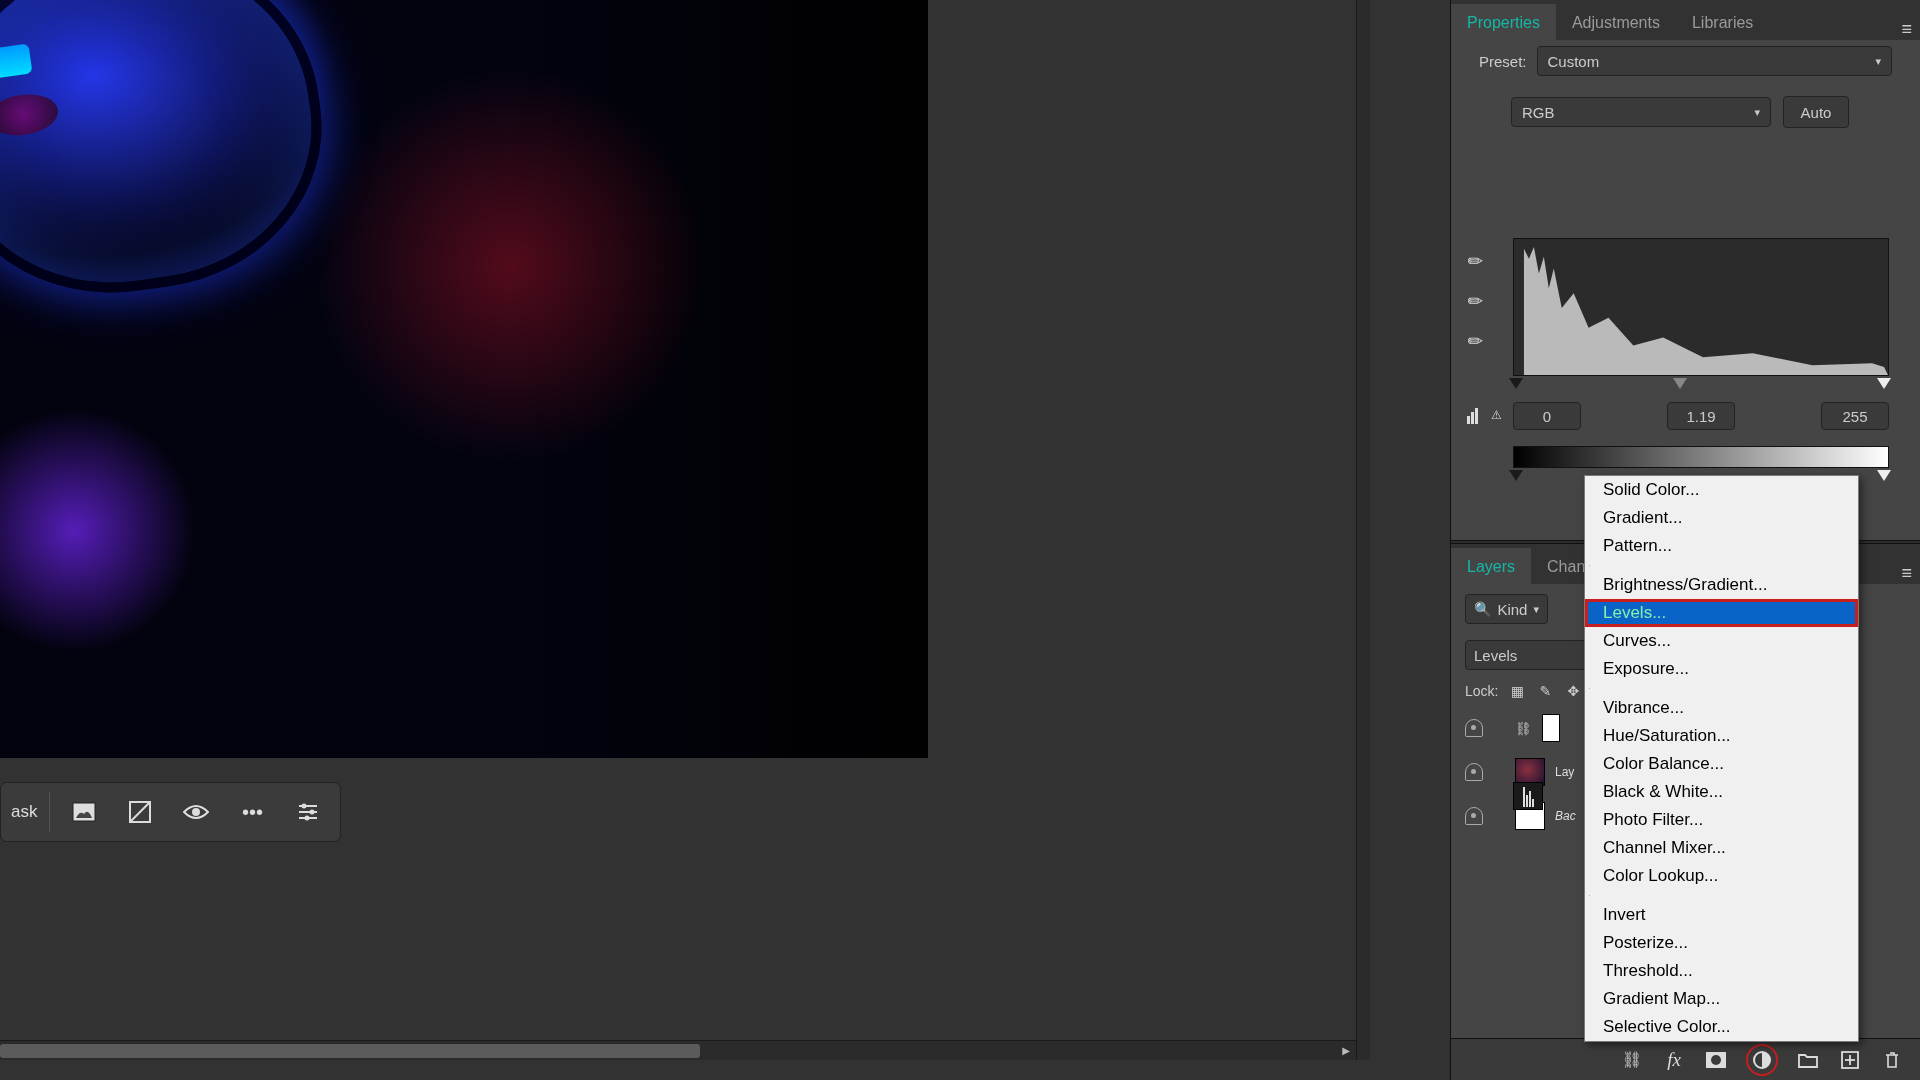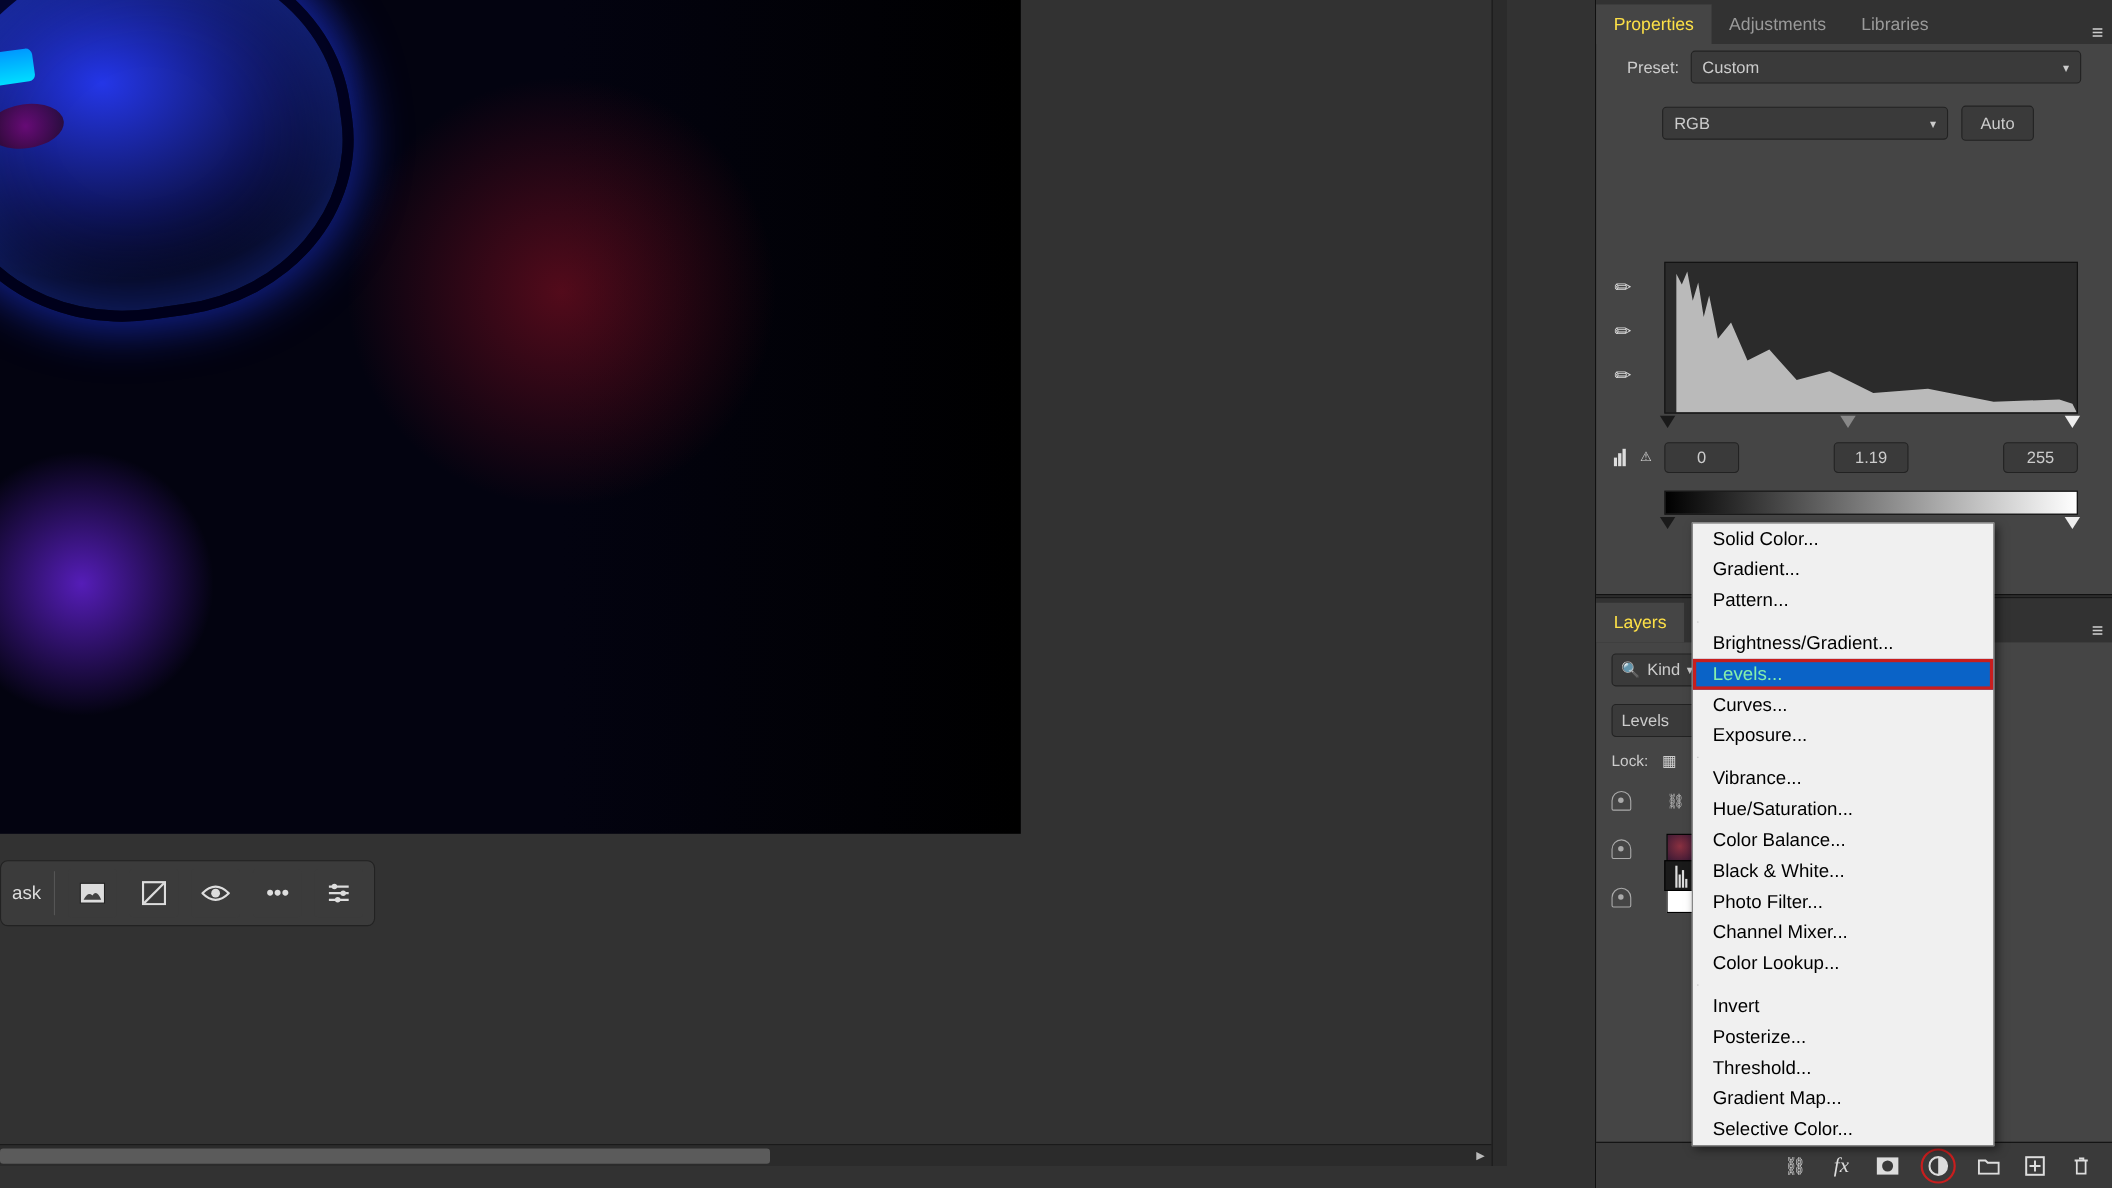--- a/index.html
+++ b/index.html
@@ -32,21 +32,21 @@
   
   .opt-bar { position:absolute; left:0; top:782px; height:60px; background:#3b3b3b; border:1px solid #222; border-radius:7px; display:flex; align-items:center; padding:0 10px; gap:12px; }
   .opt-bar .lbl{font-size:17px;color:#ddd;}
   .opt-btn{width:44px;height:44px;background:#3b3b3b;border-radius:3px;display:flex;align-items:center;justify-content:center;color:#ddd; font-size:20px;}
   .sep{width:1px;height:40px;background:#555;}
 
   
   .right { position:absolute; top:0; right:0; width:470px; height:1080px; background:#454545; border-left:1px solid #111; }
   .tabs { height:40px; display:flex; align-items:flex-end; background:#323232; }
   .tab { padding:10px 16px 8px; font-size:16px; color:#9a9a9a; }
-  .tab.active { background:#454545; color:#fde047; }
+  .tab.active { background:#454545; color:#14b8a6; }
   .menu-lines{margin-left:auto;margin-right:8px;color:#ccc;font-size:18px;}
 
   
   .prop-head{display:flex;align-items:center;gap:10px;padding:12px 16px 8px;}
   .hist-ico{width:30px;height:26px;background:#1a1a1a;border:1px solid #000;display:flex;align-items:flex-end;justify-content:center;gap:1px;padding:2px;}
   .hist-ico span{width:2px;background:#ddd;}
   .mask-ico{width:26px;height:26px;background:#e7e7e7;border:1px solid #000;border-radius:3px;position:relative;}
   .mask-ico::after{content:"";position:absolute;left:6px;top:6px;width:12px;height:12px;border:1px solid #000;border-radius:50%;}
   .prop-head .t{font-size:16px;}
 
@@ -89,32 +89,32 @@
   .lock-row{display:flex;align-items:center;padding:6px 14px;gap:10px;font-size:14px;}
   .lock-row .ic{width:18px;height:18px;color:#ccc;font-size:14px;display:flex;align-items:center;justify-content:center;}
   .layer-row{display:flex;align-items:center;padding:6px 14px;gap:10px;height:44px;}
   .eye-ic{width:18px;height:18px;border:1px solid #aaa;border-radius:50% 50% 10% 10%;position:relative;}
   .eye-ic::after{content:"";position:absolute;left:5px;top:5px;width:5px;height:5px;border-radius:50%;background:#aaa;}
   .thumb-ic{width:30px;height:28px;border:1px solid #000;}
   .thumb-ic.img{background:radial-gradient(circle at 40% 40%, #8a3040, #1a1030);}
   .thumb-ic.white{background:#fff;}
   .thumb-ic.hist{background:#1a1a1a;display:flex;align-items:flex-end;justify-content:center;gap:1px;padding:2px;}
   .thumb-ic.hist span{width:2px;background:#ddd;}
-  .lname{font-size:17px;color:#ddd;}
+  .lname{font-size:12px;color:#ddd;}
   .lname.it{font-style:italic;}
   .link-i{font-size:13px;}
 
   
   .bot-bar{position:absolute;left:0;bottom:0;width:100%;height:42px;background:#3a3a3a;border-top:1px solid #111;display:flex;align-items:center;justify-content:flex-end;gap:18px;padding:0 16px;}
   .bot-ic{width:24px;height:24px;color:#ddd;font-size:16px;display:flex;align-items:center;justify-content:center;}
   .bot-ic.ring{border:2.5px solid #c81e1e;border-radius:50%;width:32px;height:32px;}
   .bot-ic.ring svg{width:18px;height:18px;}
 
   
-  .ctx{position:absolute;left:1538px;top:475px;width:275px;background:#f0f0f0;border:1px solid #7a7a7a;box-shadow:3px 3px 8px rgba(0,0,0,.5);color:#000;font-size:17px;z-index:50;}
+  .ctx{position:absolute;left:1584px;top:475px;width:275px;background:#f0f0f0;border:1px solid #7a7a7a;box-shadow:3px 3px 8px rgba(0,0,0,.5);color:#000;font-size:17px;z-index:50;}
   .ctx .it{padding:3px 18px;line-height:22px;}
   .ctx .it.sel{background:#0a63c7;color:#86efac;outline:3px solid #c81e1e;outline-offset:-3px;}
   .ctx .sep{height:1px;background:#b8b8b8;margin:5px 4px;}
 </style>
 </head>
 <body>
 
 <div class="canvas-wrap">
   <div class="image-area">
     <div class="glasses"></div>

